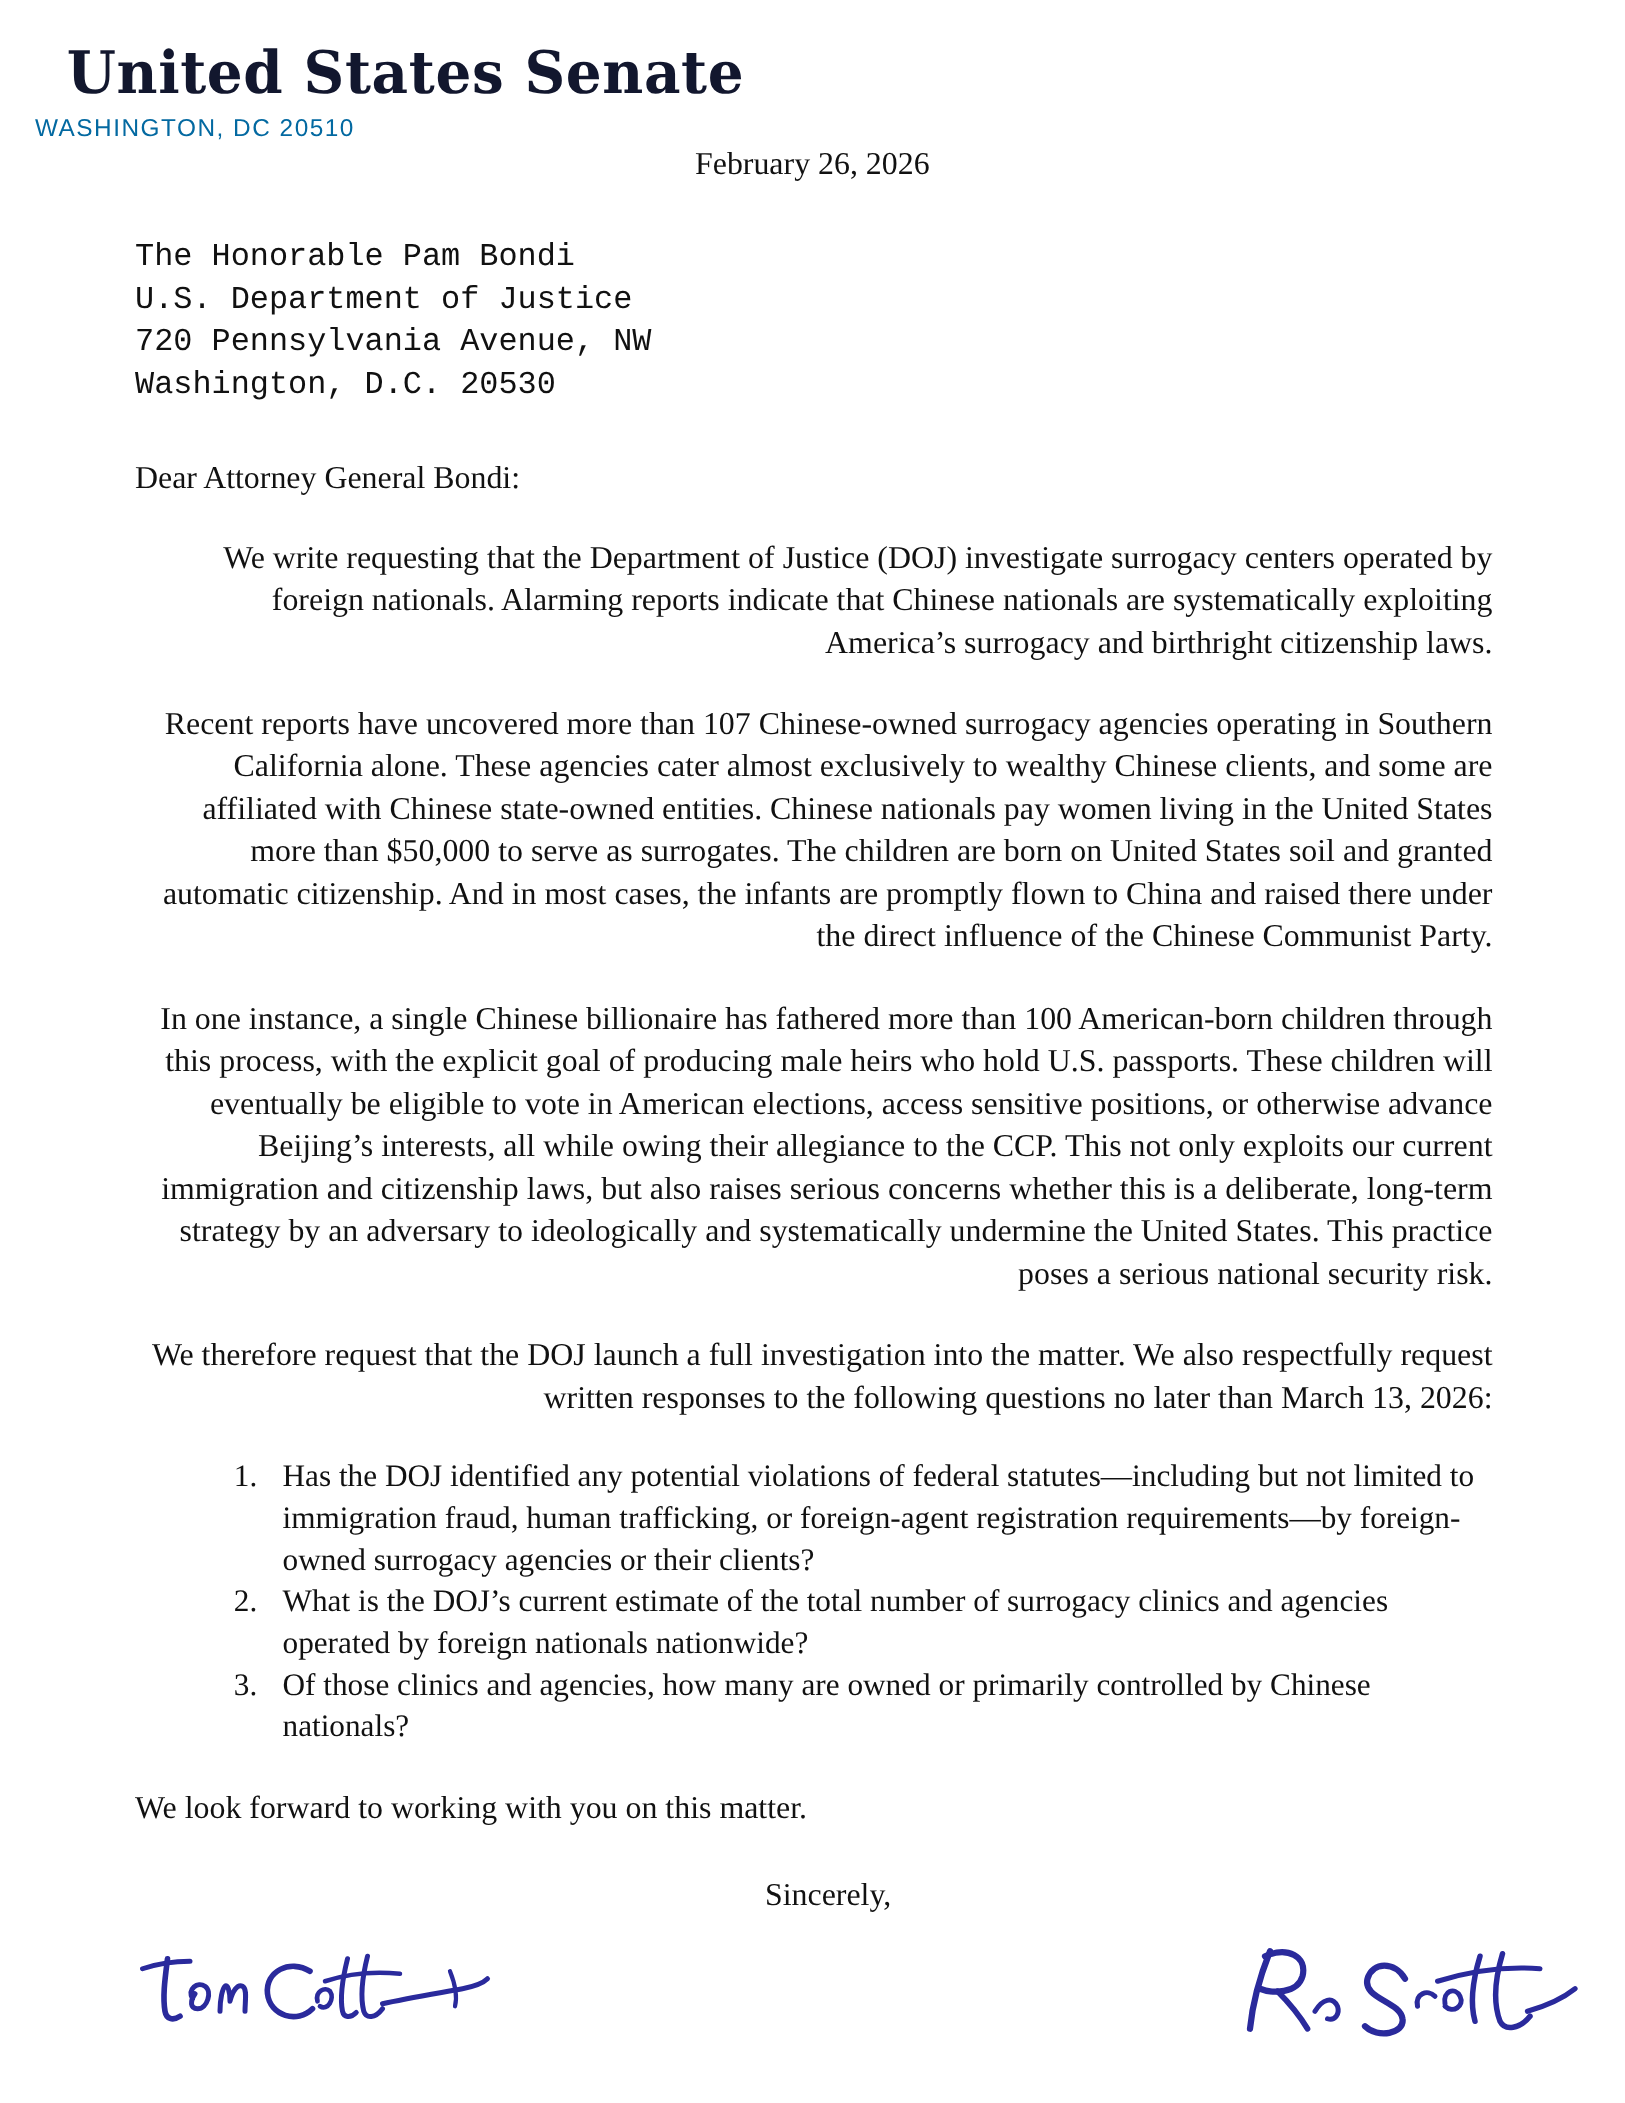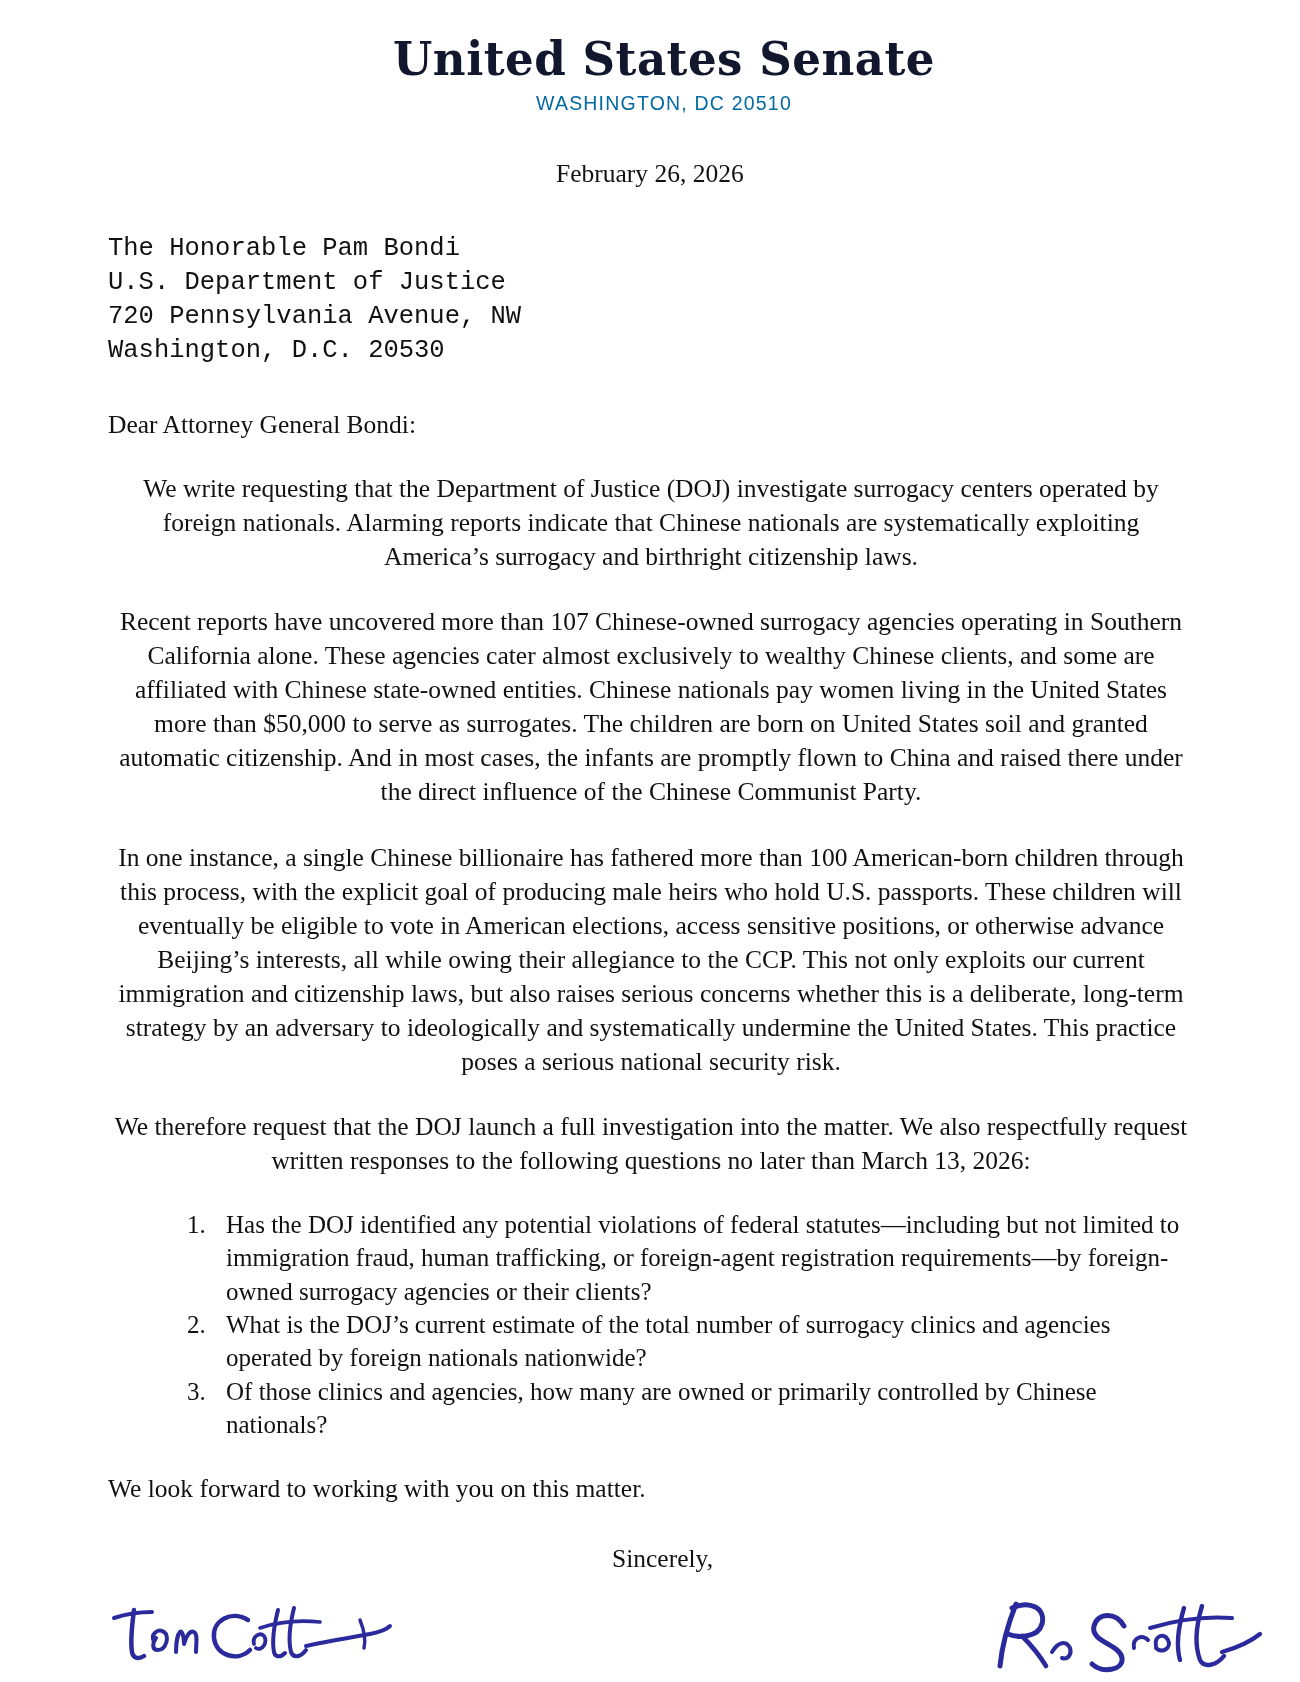--- a/index.html
+++ b/index.html
@@ -14,21 +14,20 @@
     background: #ffffff;
     box-sizing: border-box;
     padding: 0;
     overflow: hidden;
     font-family: "Liberation Serif", "DejaVu Serif", serif;
     color: #111111;
   }
 
   
   .letterhead {
-    text-align: center;
     padding-top: 34px;
     padding-left: 28px;
   }
   .lh-title {
     font-family: "DejaVu Serif", "Liberation Serif", serif;
     font-weight: 700;
     font-size: 47px;
     letter-spacing: 0.5px;
     color: #12172e;
     line-height: 1.05;
@@ -46,21 +45,20 @@
   }
 
   
   .body-wrap {
     margin: 0 auto;
     width: 1086px;          
     padding-left: 2px;
   }
 
   .date-line {
-    margin-top: 43px;
     text-align: left;
     padding-left: 448px;
     font-size: 25.5px;
     line-height: 1.28;
   }
 
   .address-block {
     margin-top: 41px;
     font-size: 25.5px;
     line-height: 1.335;
@@ -71,21 +69,21 @@
   .salutation {
     margin-top: 40px;
     font-size: 25.5px;
     line-height: 1.3;
   }
 
   p.para {
     margin: 31px 0 0 0;
     font-size: 25.5px;
     line-height: 1.335;
-    text-align: center;
+    text-align: right;
   }
 
   ol.questions {
     margin: 30px 0 0 0;
     padding-left: 104px;
     font-size: 25px;
     line-height: 1.335;
   }
   ol.questions li {
     margin: 0 0 0 0;

